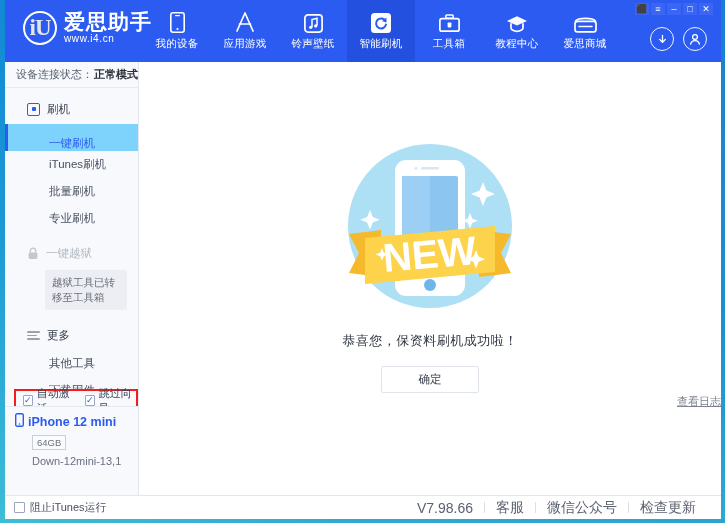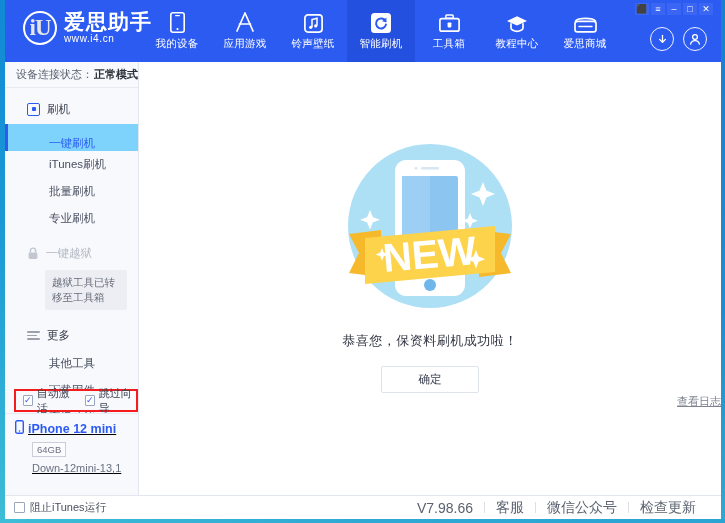--- a/index.html
+++ b/index.html
@@ -155,25 +155,24 @@
     display: flex; align-items: center; gap: 4px;
     font-size: 11px; color: #3c4250; cursor: pointer;
   }
   .box {
     width: 11px; height: 11px; border: 1px solid #9aa6bd; background: #fff;
     border-radius: 1px; display: flex; align-items: center; justify-content: center;
     font-size: 9px; color: #2c5bf2; line-height: 1;
   }
 
   .device-card {
-    position: absolute; left: 0; bottom: 22px; width: 133px; height: 64px;
+    position: absolute; left: 0; bottom: 29px; width: 133px; height: 64px;
     padding: 6px 0 0 10px;
     border-top: 1px solid #e6eaf2;
     background: #f7f9fd;
-    text-decoration: underline;
   }
   .dev-name {
     display: flex; align-items: center; gap: 4px;
     color: #2c5bf2; font-size: 12.5px; font-weight: bold;
   }
   .dev-cap {
     display: inline-block; margin: 5px 0 0 17px;
     border: 1px solid #c9ced9; border-radius: 0;
     font-size: 9.5px; color: #6a7080; padding: 1px 4px;
     background: #fbfcfe;

